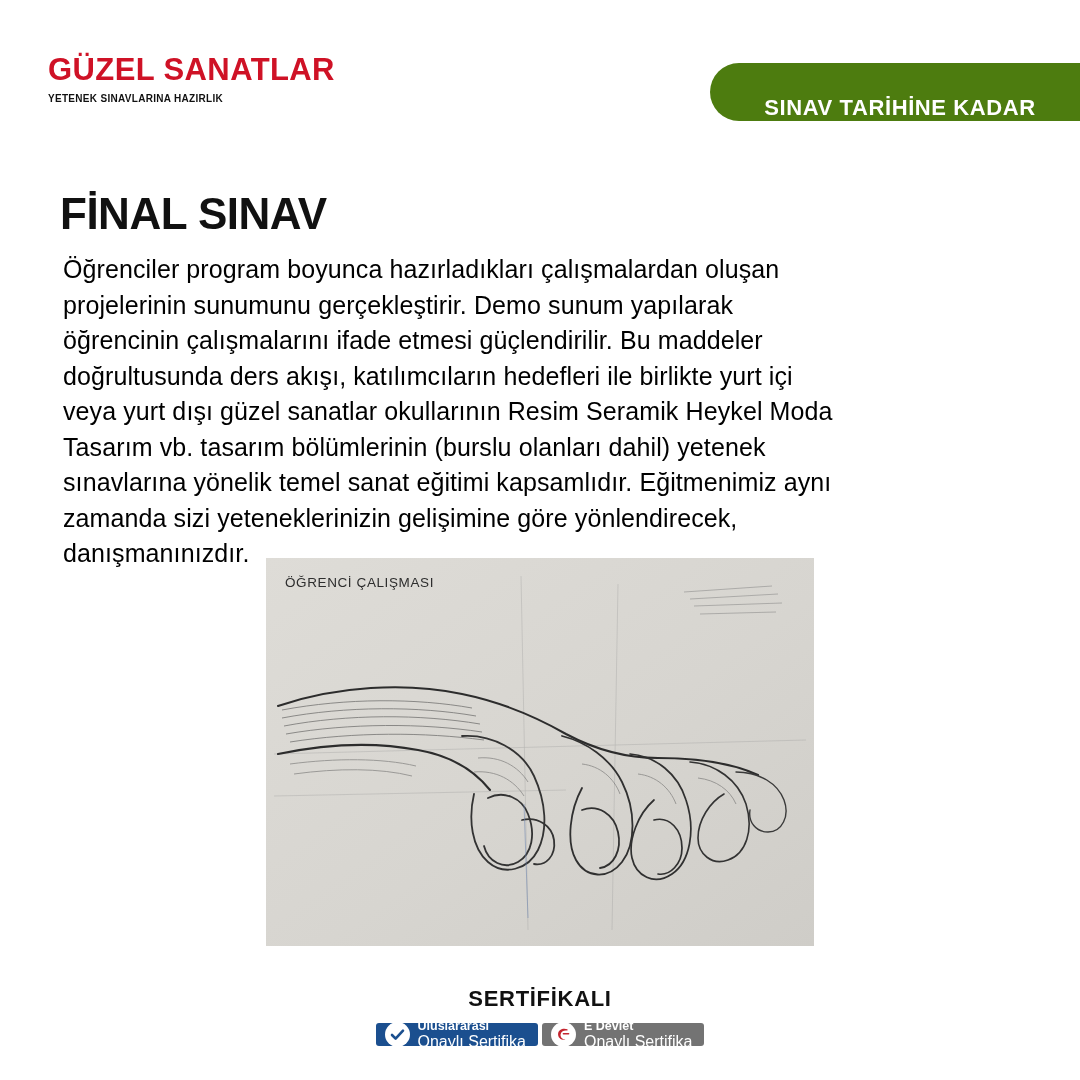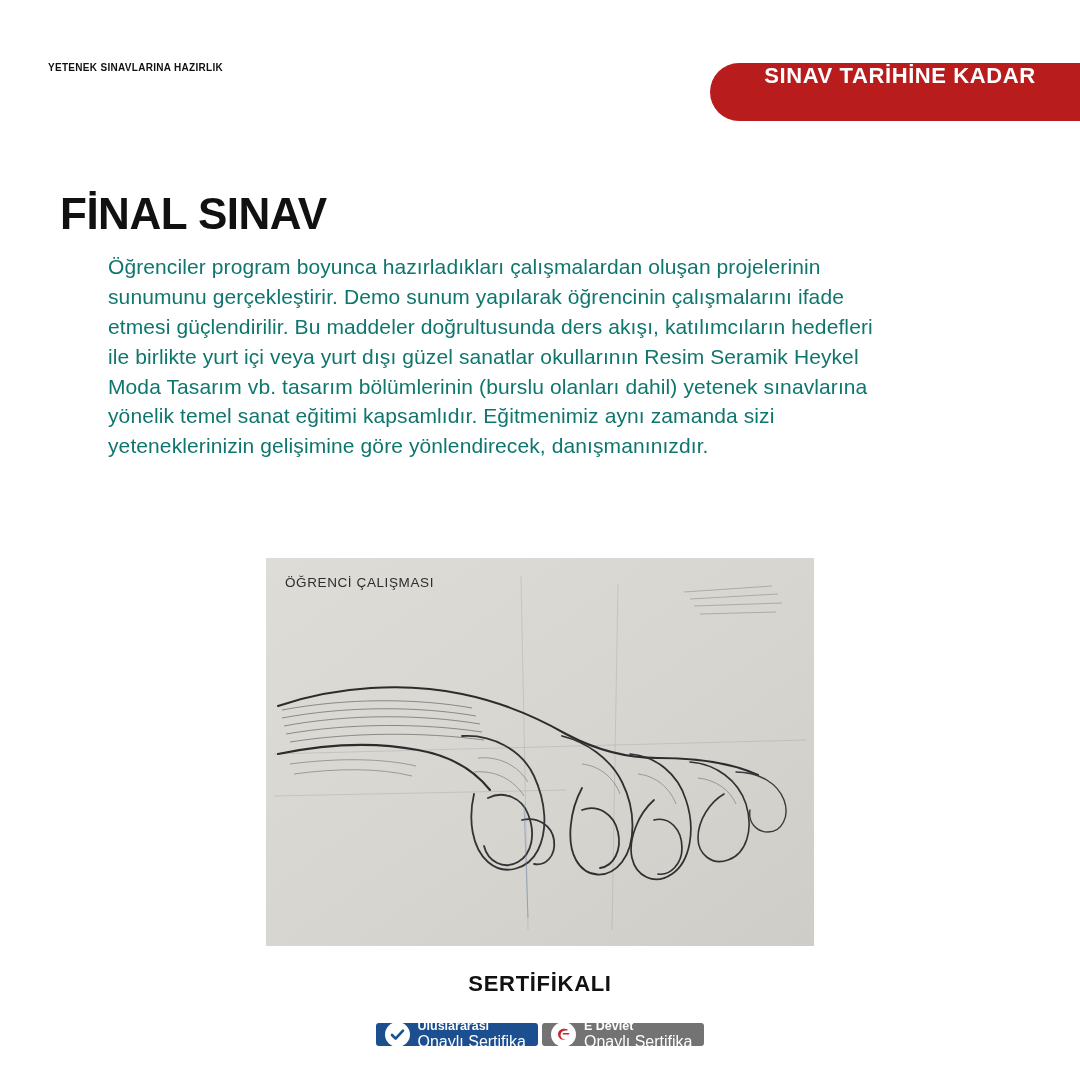--- a/index.html
+++ b/index.html
@@ -43,25 +43,25 @@
     letter-spacing: 0.3px;
     color: #111111;
     line-height: 1;
   }
   .badge-pill {
     position: absolute;
     right: 0;
     top: 63px;
     height: 58px;
     min-width: 370px;
-    background: #b91c1c;
+    background: #4d7c0f;
     border-top-left-radius: 29px;
     border-bottom-left-radius: 29px;
     display: flex;
-    align-items: flex-start;
+    align-items: flex-end;
     justify-content: center;
     padding: 0 34px 0 44px;
     box-sizing: border-box;
   }
   .badge-pill-text {
     color: #ffffff;
     font-size: 22px;
     font-weight: bold;
     letter-spacing: 0.6px;
     white-space: nowrap;
@@ -76,25 +76,25 @@
   }
   .section-title {
     margin: 0 0 14px 60px;
     font-size: 44px;
     font-weight: bold;
     letter-spacing: -0.5px;
     color: #111111;
     line-height: 1.1;
   }
   .body-text {
-    margin: 0 auto 0 108px;
+    margin: 0 auto 0 63px;
     width: 772px;
-    font-size: 21px;
+    font-size: 25px;
     line-height: 1.42;
-    color: #0f766e;
+    color: #000000;
     letter-spacing: 0.1px;
   }
 
   
   .artwork {
     position: absolute;
     left: 266px;
     top: 558px;
     width: 548px;
     height: 388px;
@@ -125,21 +125,21 @@
     left: 0;
     bottom: 34px;
     width: 1080px;
     text-align: center;
   }
   .cert-title {
     font-size: 22px;
     font-weight: bold;
     letter-spacing: 0.7px;
     color: #111111;
-    margin-bottom: 26px;
+    margin-bottom: 11px;
   }
   .cert-row {
     display: flex;
     justify-content: center;
     align-items: center;
     gap: 4px;
   }
   .cert-badge {
     display: flex;
     align-items: center;
@@ -168,20 +168,21 @@
     color: #ffffff;
   }
   .cert-line1 { font-size: 12.5px; font-weight: bold; }
   .cert-line2 { font-size: 16px; font-weight: normal; }
 </style>
 </head>
 <body>
 
 <div class="header">
   <div class="brand">
+    <div class="brand-title">GÜZEL SANATLAR</div>
     <div class="brand-sub">YETENEK SINAVLARINA HAZIRLIK</div>
   </div>
   <div class="badge-pill">
     <span class="badge-pill-text">SINAV TARİHİNE KADAR</span>
   </div>
 </div>
 
 <div class="content">
   <h1 class="section-title">FİNAL SINAV</h1>
   <p class="body-text">Öğrenciler program boyunca hazırladıkları çalışmalardan oluşan projelerinin sunumunu gerçekleştirir. Demo sunum yapılarak öğrencinin çalışmalarını ifade etmesi güçlendirilir. Bu maddeler doğrultusunda ders akışı, katılımcıların hedefleri ile birlikte yurt içi veya yurt dışı güzel sanatlar okullarının Resim Seramik Heykel Moda Tasarım vb. tasarım bölümlerinin (burslu olanları dahil) yetenek sınavlarına yönelik temel sanat eğitimi kapsamlıdır. Eğitmenimiz aynı zamanda sizi yeteneklerinizin gelişimine göre yönlendirecek, danışmanınızdır.</p>

